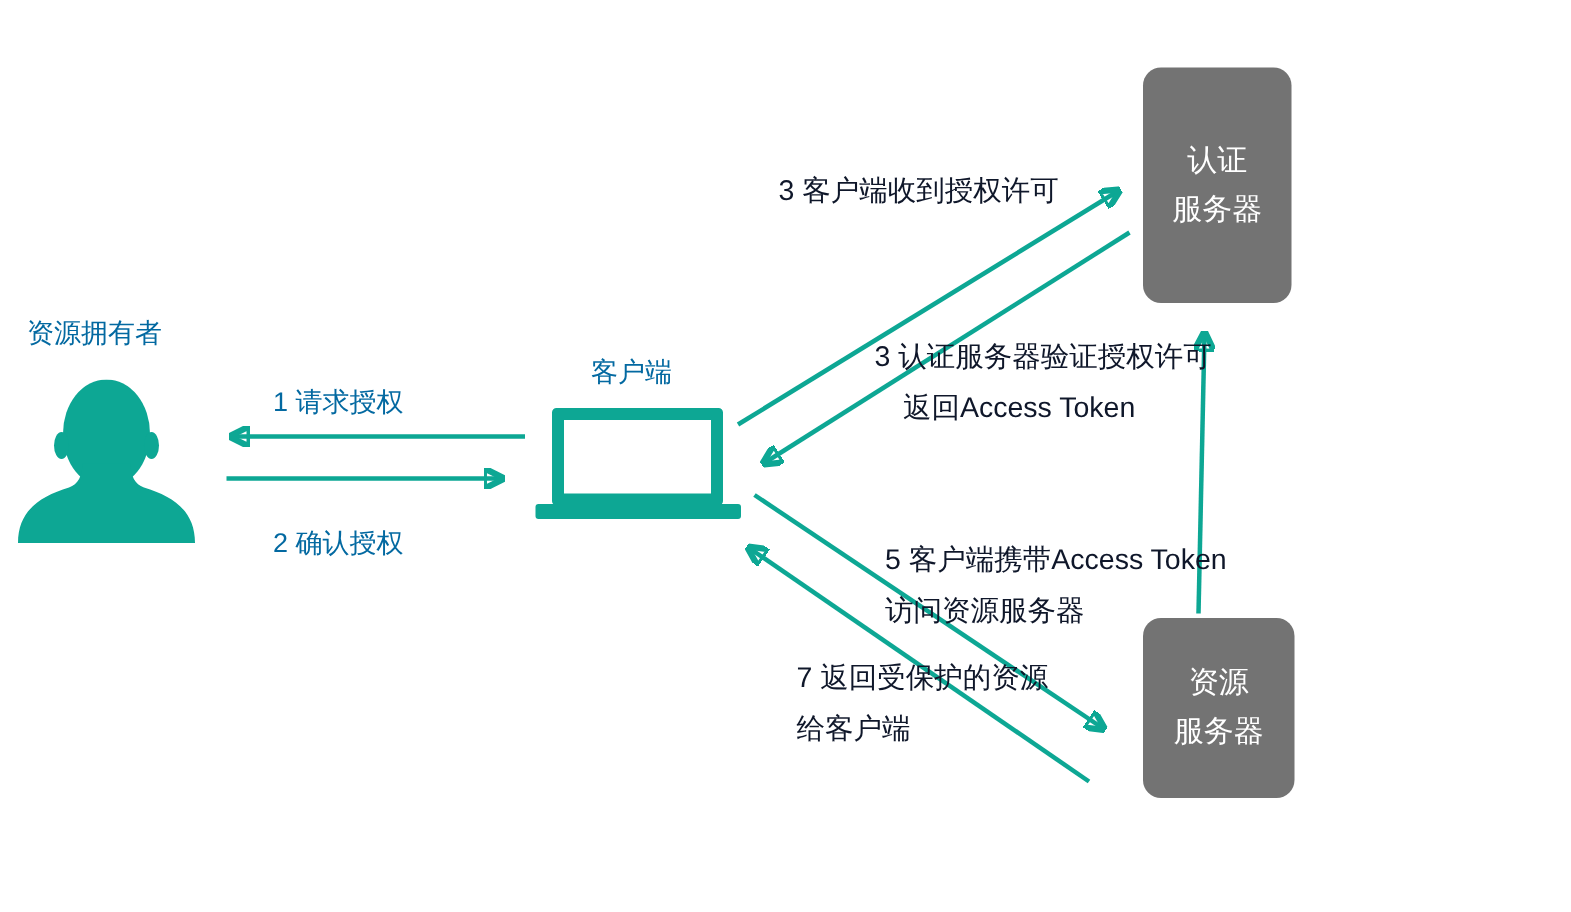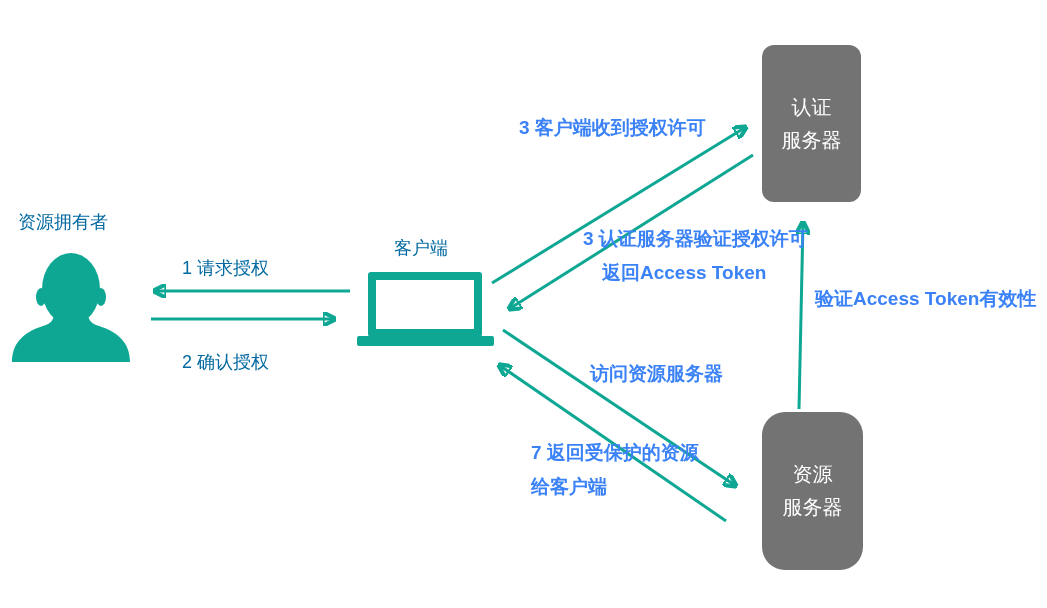--- a/index.html
+++ b/index.html
@@ -13,44 +13,43 @@
   .arrows{position:absolute;left:0;top:0;width:1047px;height:608px;}
   .arrows path{stroke:#0DA794;stroke-width:3;fill:none;}
   .label{
     position:absolute;
     color:#0369a1;
     font-size:18px;
     white-space:nowrap;
   }
   .step{
     position:absolute;
-    color:#3b82f6;
+    color:#0f172a;
     font-size:19px;
     line-height:34px;
     white-space:nowrap;
-    font-weight:bold;
   }
   .step span{display:block;}
   .step .indent{margin-left:19px;}
   .server-box{
     position:absolute;
     background:#737373;
     border-radius:12px;
     color:#ffffff;
     font-size:20px;
     line-height:33px;
     font-weight:500;
     display:flex;
     flex-direction:column;
     align-items:center;
     justify-content:center;
     text-align:center;
   }
   .auth-box{left:762px;top:45px;width:99px;height:157px;}
-  .res-box{left:762px;top:412px;width:101px;height:158px;border-radius:23px;}
+  .res-box{left:762px;top:412px;width:101px;height:120px;}
   .person{position:absolute;left:10px;top:253px;width:124px;height:110px;}
   .laptop-screen{
     position:absolute;left:368px;top:272px;width:114px;height:65px;
     border:8px solid #0DA794;border-radius:3px;box-sizing:border-box;
     background:#ffffff;
   }
   .laptop-base{
     position:absolute;left:357px;top:336px;width:137px;height:10px;
     background:#0DA794;border-radius:2px;
   }
@@ -108,25 +107,25 @@
   <div class="step" style="left:519px;top:111px;">
     <span>3 客户端收到授权许可</span>
   </div>
 
   <div class="step" style="left:583px;top:222px;">
     <span>3 认证服务器验证授权许可</span>
     <span class="indent">返回Access Token</span>
   </div>
 
   <div class="step" style="left:590px;top:357px;">
+    <span>5 客户端携带Access Token</span>
     <span>访问资源服务器</span>
   </div>
 
   <div class="step" style="left:815px;top:282px;">
-    <span>验证Access Token有效性</span>
   </div>
 
   <div class="step" style="left:531px;top:436px;">
     <span>7 返回受保护的资源</span>
     <span>给客户端</span>
   </div>
 
 </div>
 
 </body></html>

